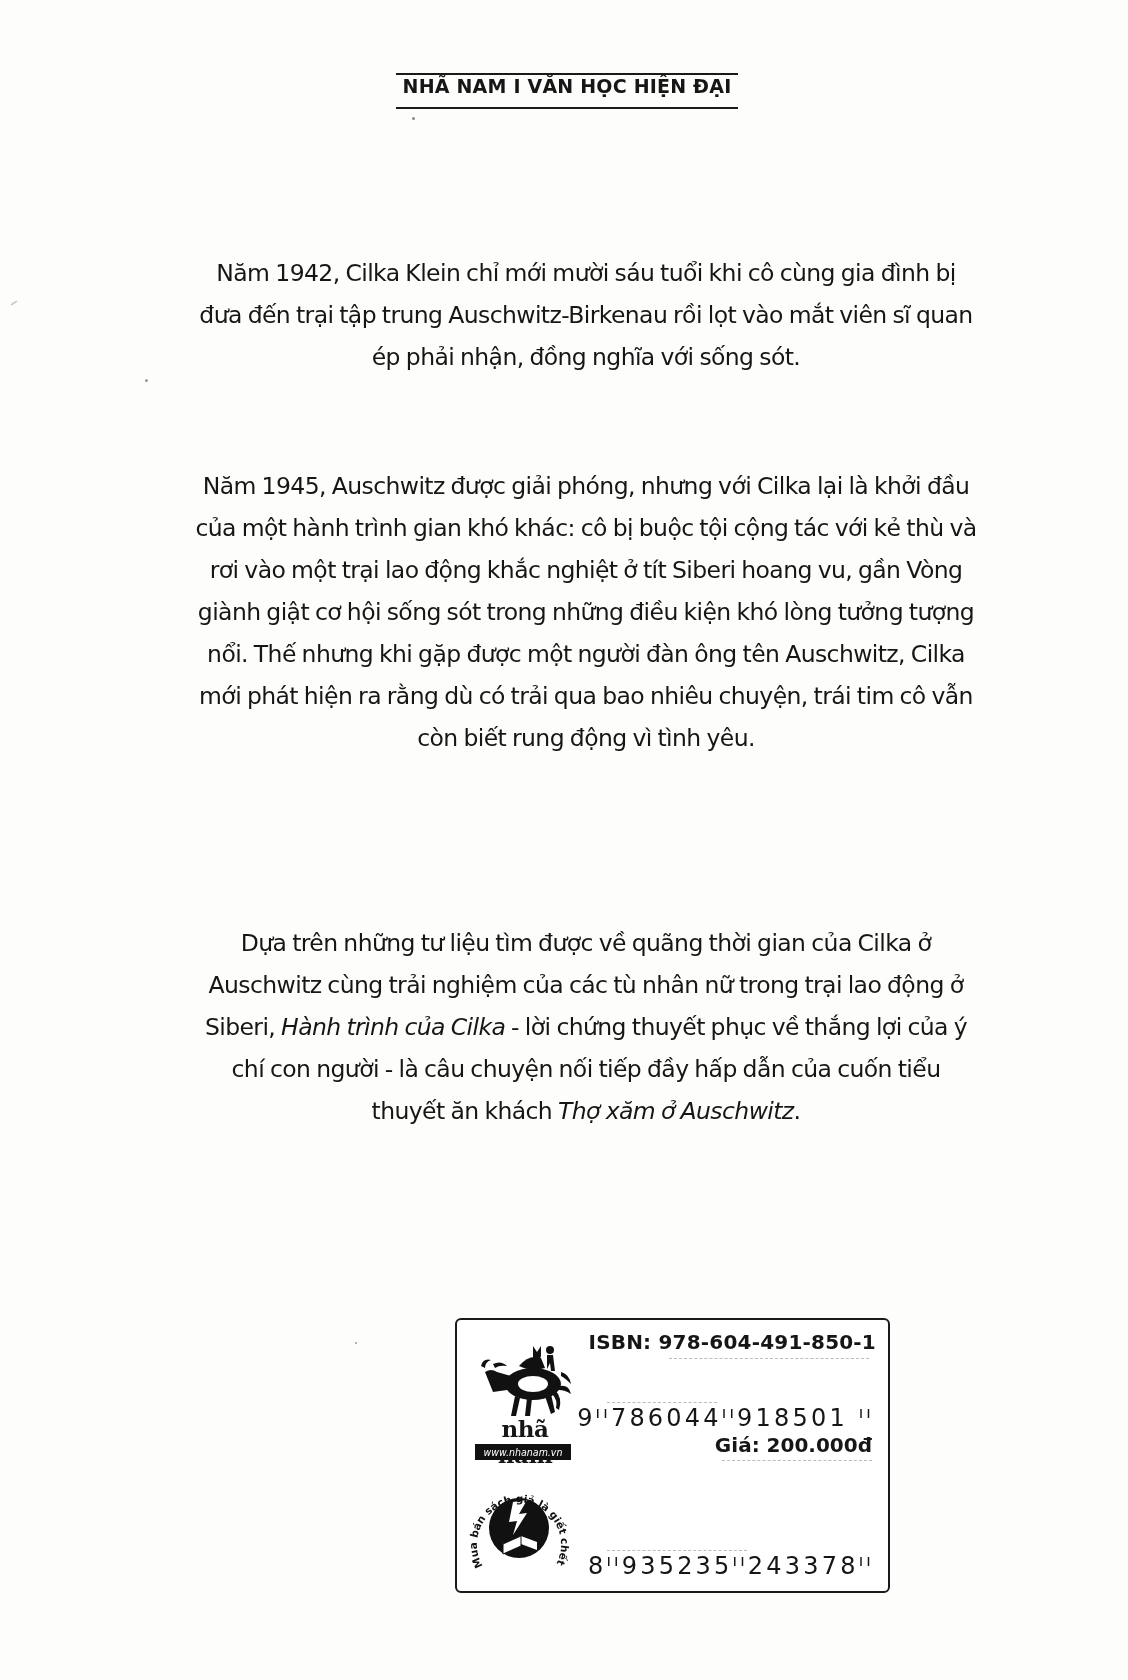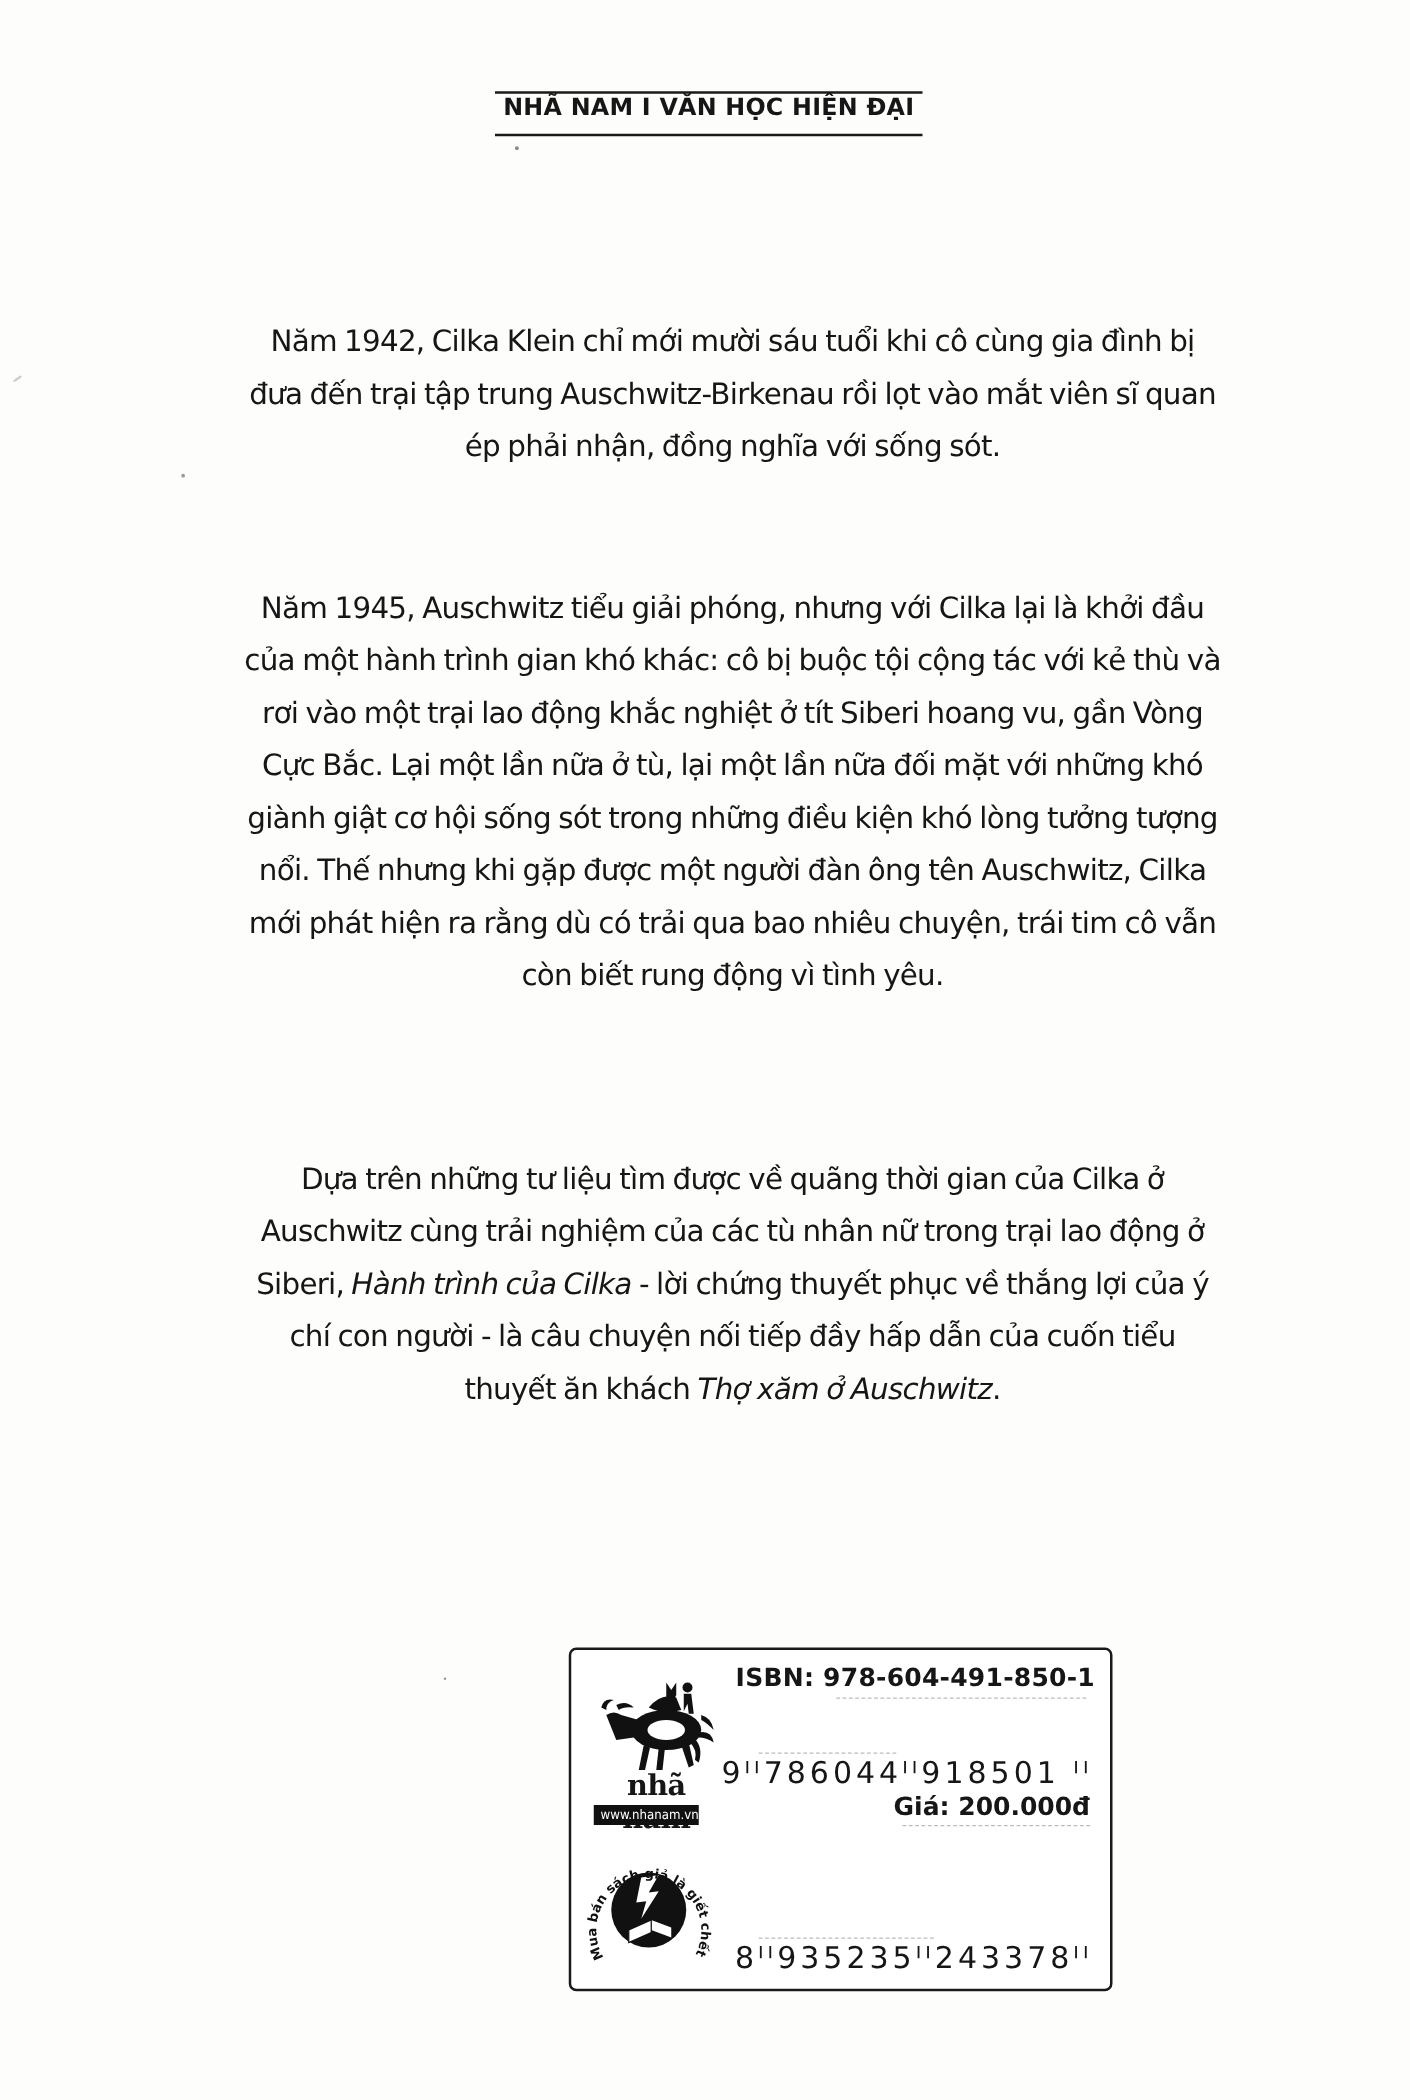--- a/index.html
+++ b/index.html
@@ -37,23 +37,23 @@
   }
   .logo {
     position: absolute; left: 18px; top: 22px; width: 100px; height: 80px;
   }
   .brand {
     position: absolute; left: 18px; top: 96px; width: 100px;
     font-family: "DejaVu Serif", serif; font-weight: bold; font-size: 23px;
     letter-spacing: -0.5px; text-align: center; line-height: 26px;
   }
   .website {
-    position: absolute; left: 18px; top: 124px; width: 84px; height: 16px;
+    position: absolute; left: 18px; top: 124px; width: 96px; height: 16px;
     background: #111; color: #fff; font-size: 10.5px; line-height: 16px;
-    text-align: right; font-family: "DejaVu Sans Condensed", "DejaVu Sans", sans-serif;
+    text-align: center; font-family: "DejaVu Sans Condensed", "DejaVu Sans", sans-serif; font-style: italic;
   }
   .stamp { position: absolute; left: 6px; top: 150px; width: 112px; height: 112px; }
   .isbn {
     position: absolute; right: 12px; top: 10px;
     font-family: "DejaVu Sans", sans-serif; font-weight: bold; font-size: 20px;
     letter-spacing: 0.2px; white-space: nowrap;
   }
   .barcode-digits {
     position: absolute; right: 14px; font-family: "DejaVu Sans", sans-serif;
     font-size: 24px; letter-spacing: 3.2px; white-space: nowrap;
@@ -83,24 +83,23 @@
   <span>NHÃ NAM I VĂN HỌC HIỆN ĐẠI</span>
 </div>
 
 <div class="para" id="p1">
   <span class="line">Năm 1942, Cilka Klein chỉ mới mười sáu tuổi khi cô cùng gia đình bị</span>
   <span class="line">đưa đến trại tập trung Auschwitz-Birkenau rồi lọt vào mắt viên sĩ quan</span>
   <span class="line">ép phải nhận, đồng nghĩa với sống sót.</span>
 </div>
 
 <div class="para" id="p2">
-  <span class="line">Năm 1945, Auschwitz tiểu giải phóng, nhưng với Cilka lại là khởi đầu</span>
+  <span class="line">Năm 1945, Auschwitz được giải phóng, nhưng với Cilka lại là khởi đầu</span>
   <span class="line">của một hành trình gian khó khác: cô bị buộc tội cộng tác với kẻ thù và</span>
   <span class="line">rơi vào một trại lao động khắc nghiệt ở tít Siberi hoang vu, gần Vòng</span>
-  <span class="line">Cực Bắc. Lại một lần nữa ở tù, lại một lần nữa đối mặt với những khó</span>
   <span class="line">giành giật cơ hội sống sót trong những điều kiện khó lòng tưởng tượng</span>
   <span class="line">nổi. Thế nhưng khi gặp được một người đàn ông tên Auschwitz, Cilka</span>
   <span class="line">mới phát hiện ra rằng dù có trải qua bao nhiêu chuyện, trái tim cô vẫn</span>
   <span class="line">còn biết rung động vì tình yêu.</span>
 </div>
 
 <div class="para" id="p3">
   <span class="line">Dựa trên những tư liệu tìm được về quãng thời gian của Cilka ở</span>
   <span class="line">Auschwitz cùng trải nghiệm của các tù nhân nữ trong trại lao động ở</span>
   <span class="line"><span>Siberi, </span><em>Hành trình của Cilka</em><span> - lời chứng thuyết phục về thắng lợi của ý</span></span>

